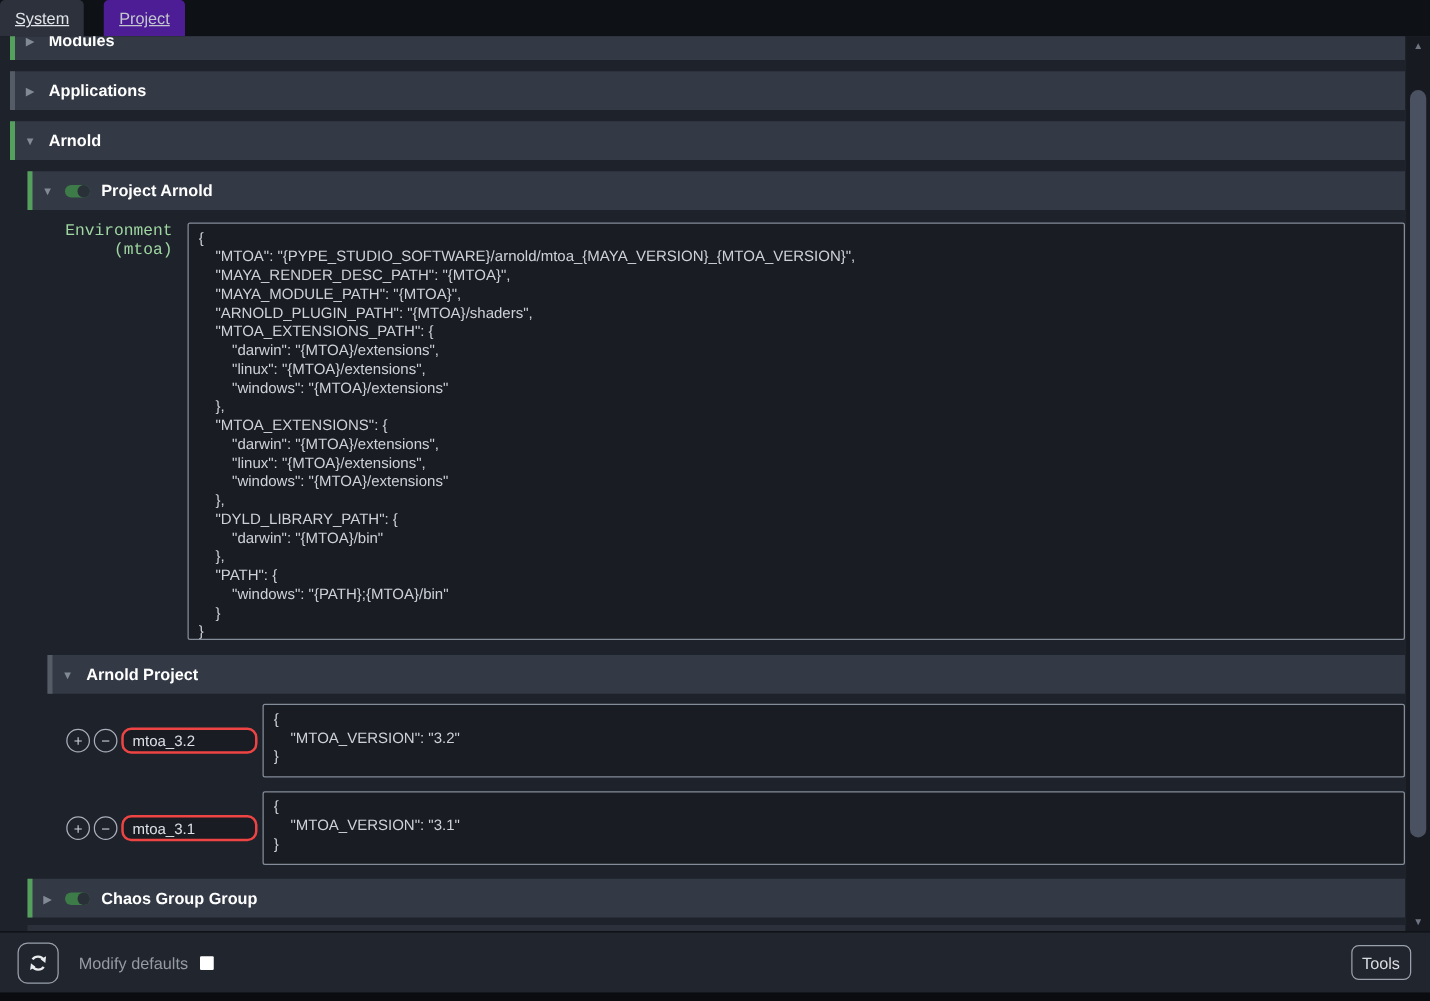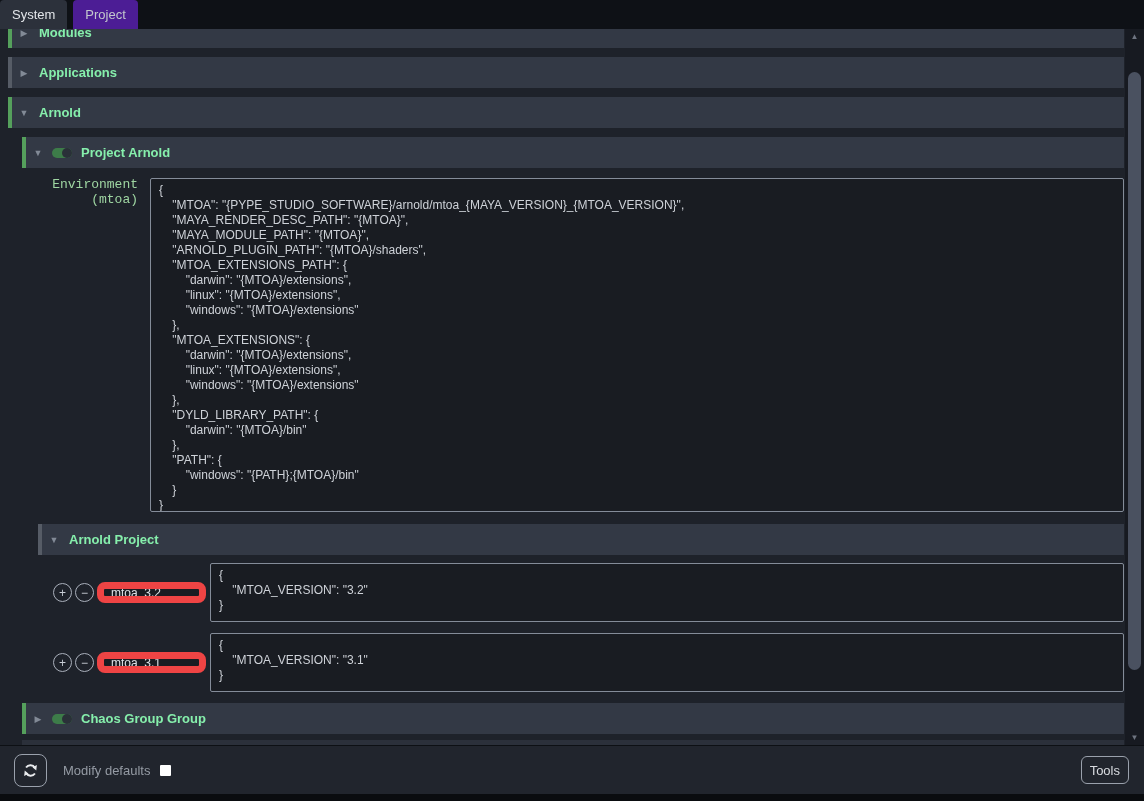--- a/index.html
+++ b/index.html
@@ -12,21 +12,21 @@
     color: #c8ccd3;
   }
 
   
   #tabbar {
     position:absolute; top:0; left:0; width:1144px; height:29px;
     background:#0e1116; display:flex; align-items:stretch;
   }
   .tab {
     padding:0 12px; line-height:29px; font-size:13px;
-    border-radius:4px 4px 0 0; cursor:default; margin-right:6px;
+    border-radius:4px 4px 0 0; cursor:default; margin-right:16px;text-decoration:underline;
   }
   .tab.active { background:#2c313b; color:#e2e5e9; }
   .tab.inactive { background:#4c1d95; color:#c3c7cd; }
 
   
   #viewport {
     position:absolute; top:29px; left:0; width:1144px; height:716px;
     background:#1e222a; overflow:hidden;
   }
 
@@ -35,21 +35,21 @@
     position:absolute; height:31px; background:#333945;
     display:flex; align-items:center;
   }
   .hdr .bar { position:absolute; left:0; top:0; bottom:0; width:4px; }
   .bar.green { background:#55a05c; }
   .bar.gray  { background:#565c66; }
   .tri {
     display:inline-block; width:12px; margin-left:10px;
     font-size:9px; color:#828a96; text-align:center; flex:0 0 auto;
   }
-  .hlabel { font-size:13px; font-weight:bold; color:#86efac; margin-left:9px; }
+  .hlabel { font-size:13px; font-weight:bold; color:#ffffff; margin-left:9px; }
 
   #hdr-modules-clip { position:absolute; top:0; left:8px; width:1116px; height:19px; overflow:hidden; }
   #hdr-modules { position:relative; top:-12px; left:0; width:1116px; }
   #hdr-applications { top:28px; left:8px; width:1116px; }
   #hdr-tools { top:68px; left:8px; width:1116px; }
   #hdr-arnold { top:108px; left:22px; width:1102px; }
   #hdr-versions { top:495px; left:38px; width:1086px; }
   #hdr-vray { top:674px; left:22px; width:1102px; }
   #next-header-sliver { position:absolute; top:711px; left:22px; width:1102px; height:5px; background:#2b303a; }
 
@@ -86,21 +86,21 @@
   .circle-btn {
     position:absolute; width:19px; height:19px; top:20px;
     border:1px solid #a9afba; border-radius:50%; background:transparent;
     color:#c8cdd5; font-size:12px; line-height:16px; text-align:center; cursor:pointer;
     font-family:"Liberation Sans", sans-serif;
   }
   .btn-add { left:15px; }
   .btn-remove { left:37px; }
   .vname {
     position:absolute; left:59px; top:19px; width:109px; height:21px;
-    background:#191c22; border:7px solid #ef4444; border-radius:8px;
+    background:#191c22; border:2px solid #ef4444; border-radius:8px;
     color:#dde0e5; font-size:12px; padding:0 7px;
     font-family:"Liberation Sans", sans-serif; outline:none;
   }
   .vrow .jsonbox { left:172px; top:0; width:914px; height:59px; }
 
   
   #vscroll {
     position:absolute; top:0; right:0; width:19px; height:716px;
     background:#171a21;
   }

